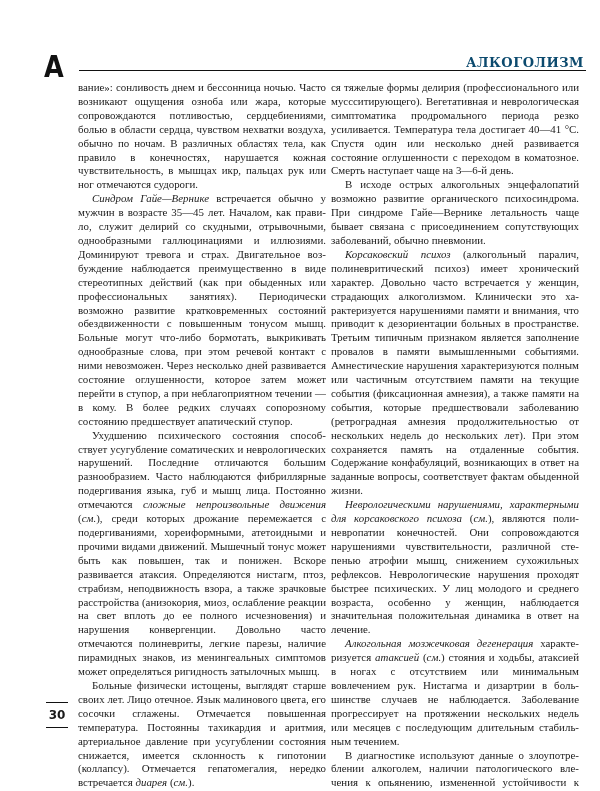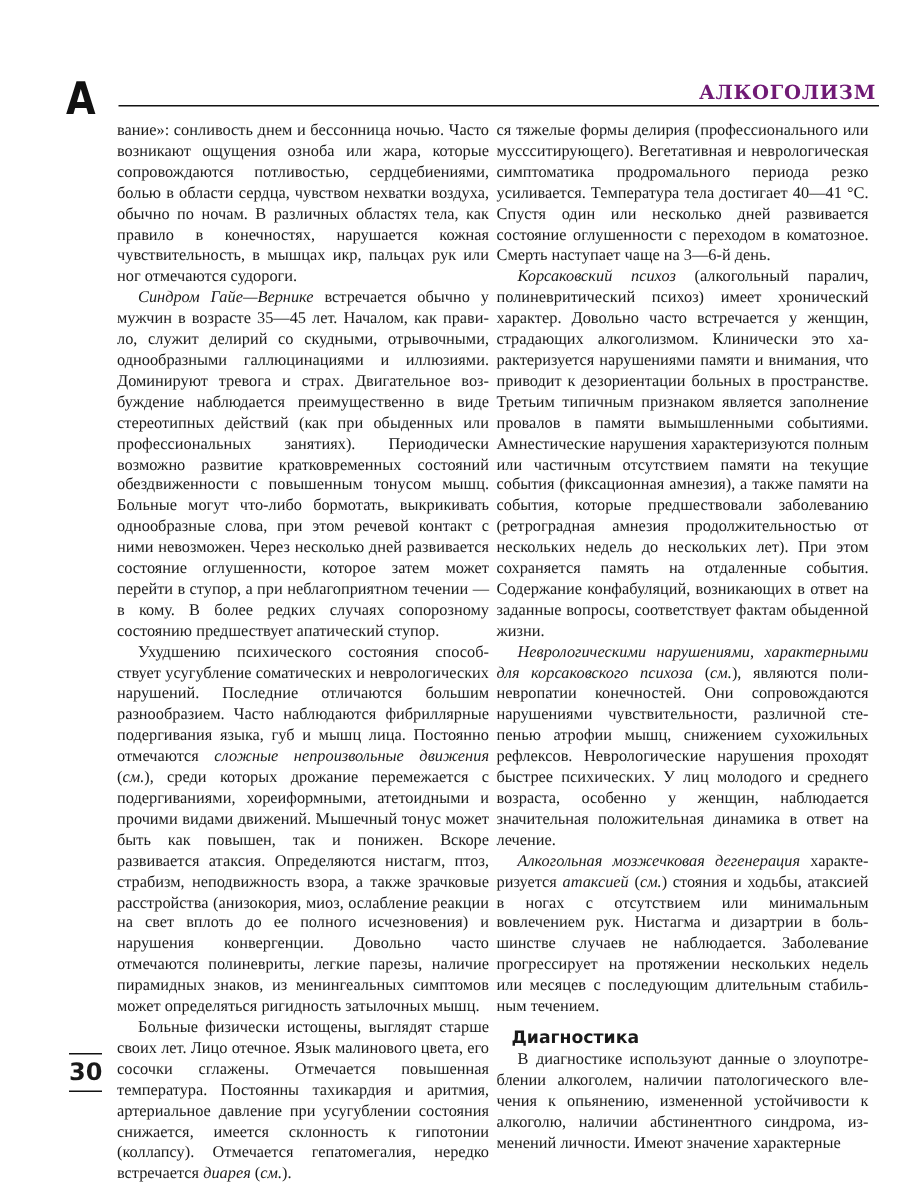--- a/index.html
+++ b/index.html
@@ -1,51 +1,51 @@
 <!DOCTYPE html>
 <html><head>
 <meta charset="utf-8">
 <style>
   html, body { margin: 0; padding: 0; background: #ffffff; }
   body { width: 600px; height: 791px; position: relative; overflow: hidden; font-family: "Liberation Serif", "DejaVu Serif", serif; color: #1a1a1a; }
   .letter { position: absolute; left: 44px; top: 52px; font-family: "DejaVu Sans", sans-serif; font-weight: bold; font-size: 30px; line-height: 30px; color: #111; transform: scaleX(0.85); transform-origin: left top; }
   .rule { position: absolute; left: 79px; top: 70px; width: 507px; height: 1px; background: #111; }
-  .running-head { position: absolute; right: 16px; top: 55px; font-family: "DejaVu Serif", serif; font-weight: bold; font-size: 13px; letter-spacing: 0.5px; color: #701a75; }
+  .running-head { position: absolute; right: 16px; top: 55px; font-family: "DejaVu Serif", serif; font-weight: bold; font-size: 13px; letter-spacing: 0.5px; color: #0c4a6e; }
   .col { position: absolute; top: 81px; width: 248px; font-size: 10.9px; line-height: 13.9px; text-align: justify; hyphens: manual; }
   .col.left { left: 78px; }
   .col.right { left: 331px; }
   .col p { margin: 0; text-indent: 0; font-family: Liberation Serif, serif; }
   .col p.ind { text-indent: 14px; }
   .col i { font-style: italic; }
   .section-heading { font-family: "DejaVu Sans", sans-serif; font-weight: bold; font-size: 11.5px; margin: 6px 0 1px 0; text-indent: 10px; }
   .page-num-wrap { position: absolute; left: 46px; top: 702px; width: 24px; }
   .pn-rule { height: 1px; background: #111; width: 22px; }
-  .pn { font-family: "DejaVu Sans", sans-serif; font-weight: bold; font-size: 16px; text-align: center; width: 22px; line-height: 18px; margin: 3px 0; }
+  .pn { font-family: "DejaVu Sans", sans-serif; font-weight: bold; font-size: 12px; text-align: center; width: 22px; line-height: 18px; margin: 3px 0; }
 </style>
 </head>
 <body>
 
 <div class="letter">А</div>
 <div class="rule"></div>
 <div class="running-head">АЛКОГОЛИЗМ</div>
 
 <div class="col left">
   <p>вание»: сонливость днем и бессонница ночью. Часто возникают ощущения озноба или жара, которые сопровождаются потливостью, сердце­биениями, болью в области сердца, чувством не­хватки воздуха, обычно по ночам. В различных областях тела, как правило в конечностях, нару­шается кожная чувствительность, в мышцах икр, пальцах рук или ног отмечаются судороги.</p>
   <p class="ind"><i>Синдром Гайе—Вернике</i><span> встречается обычно у мужчин в возрасте 35—45 лет. Началом, как прави­ло, служит делирий со скудными, отрывочными, однообразными галлюцинациями и иллюзиями. Доминируют тревога и страх. Двигательное воз­буждение наблюдается преимущественно в виде стереотипных действий (как при обыденных или профессиональных занятиях). Периодически возможно развитие кратковременных состояний обездвиженности с повышенным тонусом мышц. Больные могут что-либо бормотать, выкрикивать однообразные слова, при этом речевой контакт с ними невозможен. Через несколько дней раз­вивается состояние оглушенности, которое затем может перейти в ступор, а при неблагоприятном течении — в кому. В более редких случаях сопо­розному состоянию предшествует апатический ступор.</span></p>
   <p class="ind"><span>Ухудшению психического состояния способ­ствует усугубление соматических и неврологиче­ских нарушений. Последние отличаются большим разнообразием. Часто наблюдаются фибрил­лярные подергивания языка, губ и мышц лица. Постоянно отмечаются </span><i>сложные непроизвольные движения</i><span> (<i>см.</i>)</span><span>, среди которых дрожание пере­межается с подергиваниями, хореиформными, атетоидными и прочими видами движений. Мы­шечный тонус может быть как повышен, так и понижен. Вскоре развивается атаксия. Опреде­ляются нистагм, птоз, страбизм, неподвижность взора, а также зрачковые расстройства (анизоко­рия, миоз, ослабление реакции на свет вплоть до ее полного исчезновения) и нарушения конвер­генции. Довольно часто отмечаются полиневри­ты, легкие парезы, наличие пирамидных знаков, из менингеальных симптомов может определяться ригидность затылочных мышц.</span></p>
   <p class="ind"><span>Больные физически истощены, выглядят стар­ше своих лет. Лицо отечное. Язык малинового цвета, его сосочки сглажены. Отмечается повы­шенная температура. Постоянны тахикардия и аритмия, артериальное давление при усугублении состояния снижается, имеется склонность к гипо­тонии (коллапсу). Отмечается гепатомегалия, не­редко встречается </span><i>диарея</i><span> (<i>см.</i>)</span><span>.</span></p>
   <p class="ind">Сверхострое течение алкогольной энцефалопа­тии характеризуется тем, что сначала развивают-</p>
 </div>
 
 <div class="col right">
   <p>ся тяжелые формы делирия (профессионального или муссситирующего). Вегетативная и невроло­гическая симптоматика продромального периода резко усиливается. Температура тела достигает 40—41 °С. Спустя один или несколько дней разви­вается состояние оглушенности с переходом в ко­матозное. Смерть наступает чаще на 3—6-й день.</p>
+  <p class="ind">В исходе острых алкогольных энцефалопатий возможно развитие органического психосиндро­ма. При синдроме Гайе—Вернике летальность чаще бывает связана с присоединением сопут­ствующих заболеваний, обычно пневмонии.</p>
   <p class="ind"><i>Корсаковский психоз</i><span> (алкогольный паралич, полиневритический психоз) имеет хронический характер. Довольно часто встречается у женщин, страдающих алкоголизмом. Клинически это ха­рактеризуется нарушениями памяти и внима­ния, что приводит к дезориентации больных в пространстве. Третьим типичным признаком является заполнение провалов в памяти вымыш­ленными событиями. Амнестические нарушения характеризуются полным или частичным отсут­ствием памяти на текущие события (фиксацион­ная амнезия), а также памяти на события, которые предшествовали заболеванию (ретроградная ам­незия продолжительностью от нескольких недель до нескольких лет). При этом сохраняется память на отдаленные события. Содержание конфабуля­ций, возникающих в ответ на заданные вопросы, соответствует фактам обыденной жизни.</span></p>
   <p class="ind"><i>Неврологическими нарушениями, характерными для корсаковского психоза</i><span> (<i>см.</i>)</span><span>, являются поли­невропатии конечностей. Они сопровождаются нарушениями чувствительности, различной сте­пенью атрофии мышц, снижением сухожильных рефлексов. Неврологические нарушения прохо­дят быстрее психических. У лиц молодого и сред­него возраста, особенно у женщин, наблюдается значительная положительная динамика в ответ на лечение.</span></p>
   <p class="ind"><i>Алкогольная мозжечковая дегенерация</i><span> характе­ризуется </span><i>атаксией</i><span> (<i>см.</i>)</span><span> стояния и ходьбы, атак­сией в ногах с отсутствием или минимальным вовлечением рук. Нистагма и дизартрии в боль­шинстве случаев не наблюдается. Заболевание прогрессирует на протяжении нескольких недель или месяцев с последующим длительным стабиль­ным течением.</span></p>
-  <div class="section-heading">Диагностика</div>
   <p class="ind">В диагностике используют данные о злоупотре­блении алкоголем, наличии патологического вле­чения к опьянению, измененной устойчивости к алкоголю, наличии абстинентного синдрома, из­менений личности. Имеют значение характерные</p>
 </div>
 
 <div class="page-num-wrap">
   <div class="pn-rule"></div>
   <div class="pn">30</div>
   <div class="pn-rule"></div>
 </div>
 
 </body></html>

